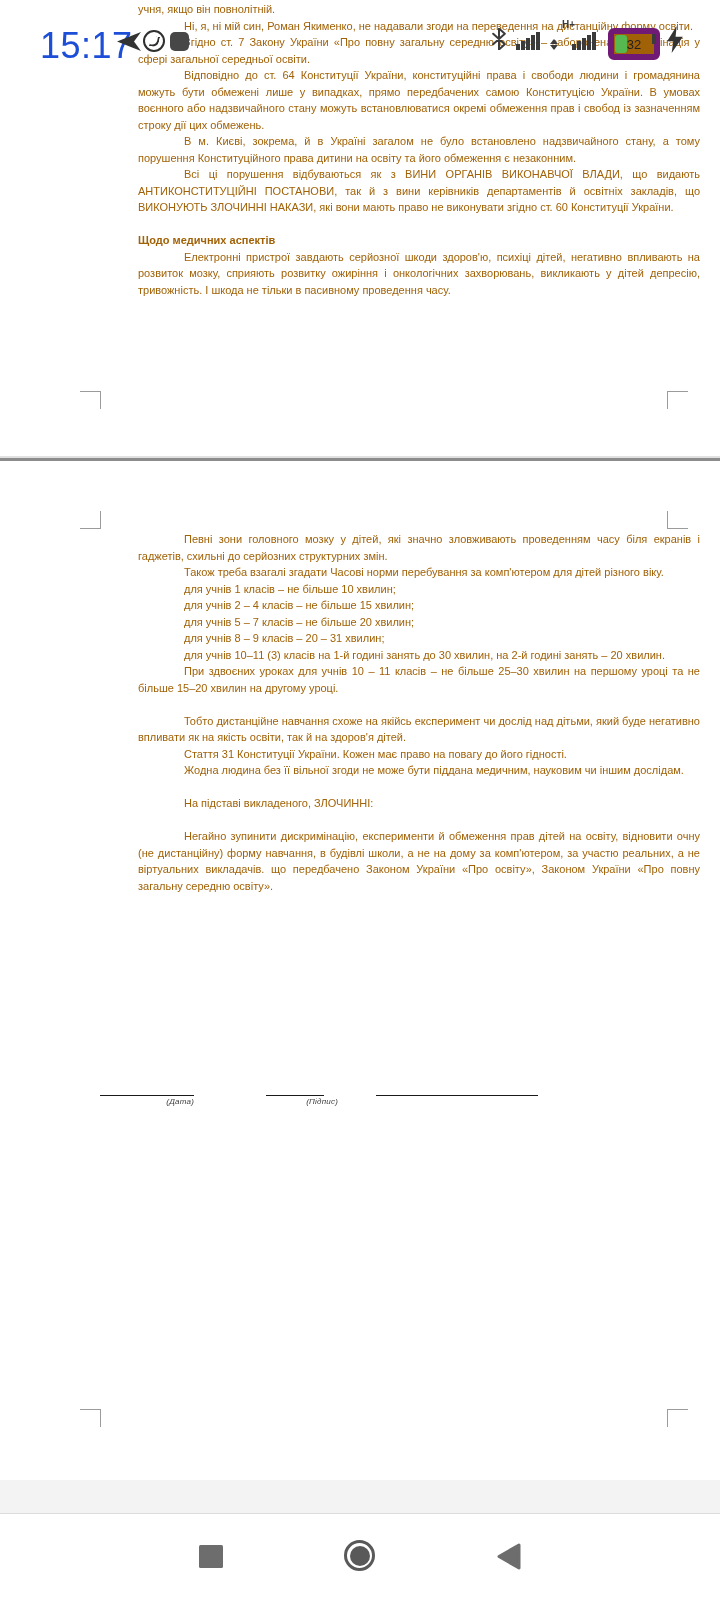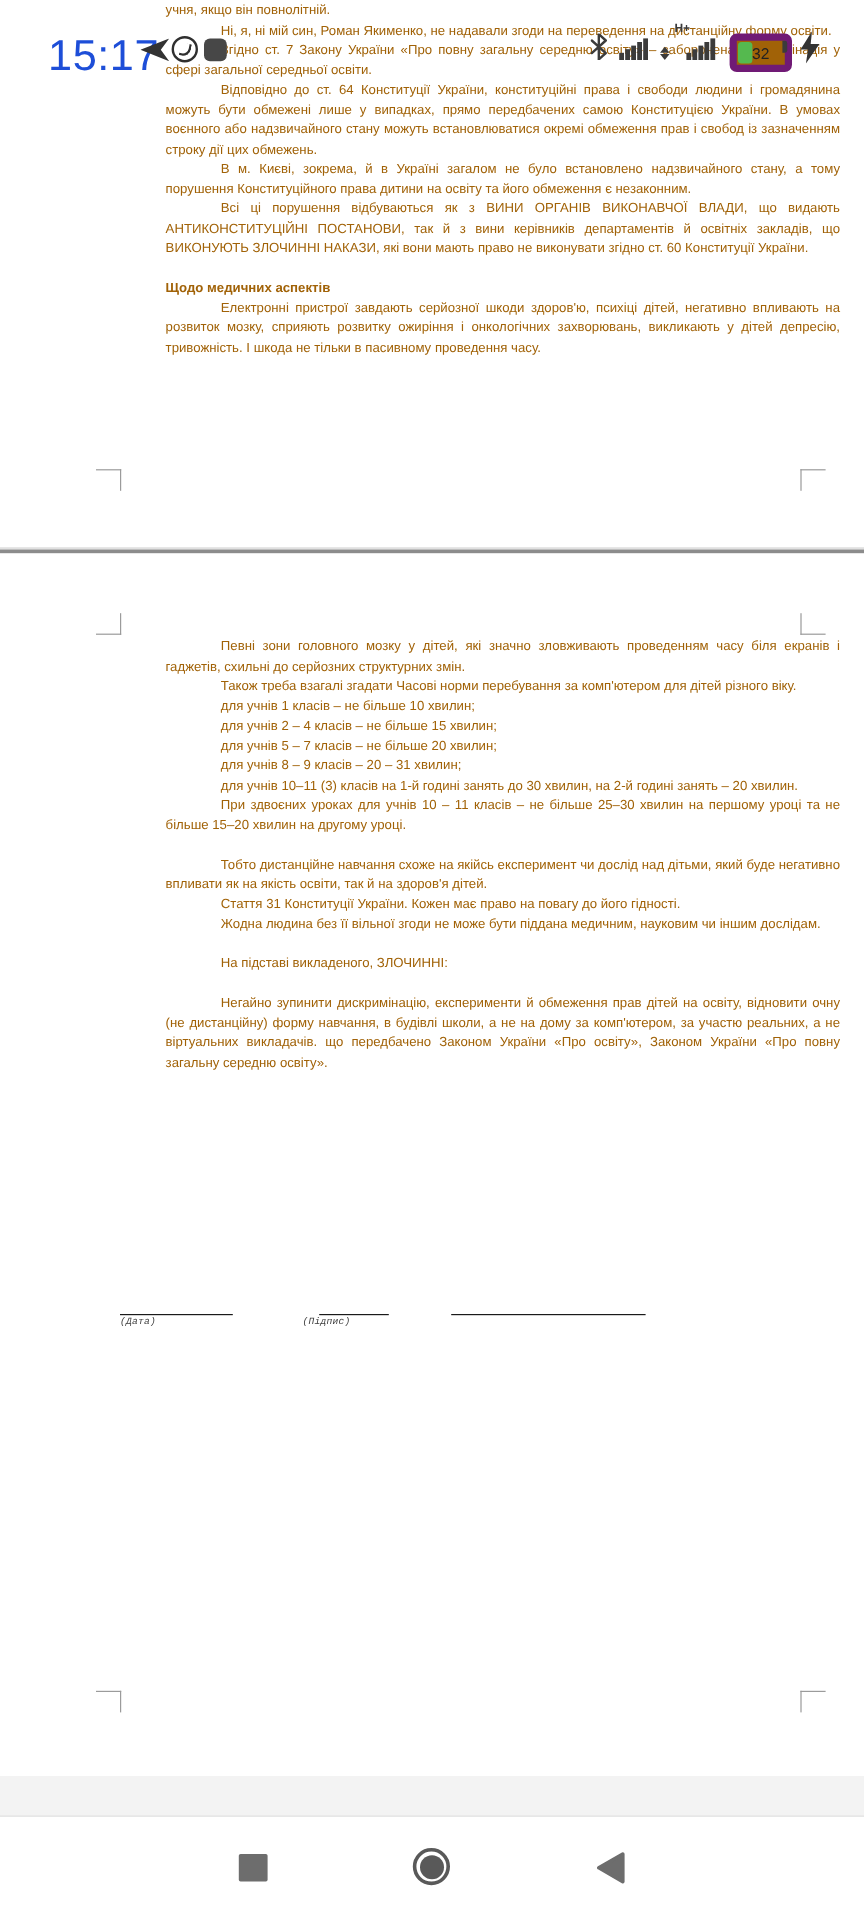--- a/index.html
+++ b/index.html
@@ -35,21 +35,21 @@
 
   
   .separator{
     position:absolute;left:0;top:458px;width:720px;height:3px;
     background:#8c8c8c;box-shadow:0 -2px 0 0 #e0e0e0;
   }
 
   
   .signature{position:absolute;left:0;top:1086px;width:720px;height:30px;font-size:8px;color:#3c3c3c;}
   .sig-line{position:absolute;border-bottom:1.5px solid #1a1a1a;height:9px;}
-  .sig-label{position:absolute;top:11px;font-style:italic;text-align:left;letter-spacing:0.2px;font-family:Liberation Mono, monospace;}
+  .sig-label{position:absolute;top:11px;font-style:italic;text-align:right;letter-spacing:0.2px;}
 
   
   .status-bar{position:absolute;left:0;top:0;width:720px;height:62px;}
   .clock{position:absolute;left:40px;top:25px;font-size:36px;color:#1d4ed8;letter-spacing:0.5px;}
   .sicon{position:absolute;}
   .bars{position:absolute;display:flex;align-items:flex-end;gap:1px;height:18px;}
   .bars i{display:block;width:4px;background:#3b3b3b;}
   .net-label{position:absolute;font-size:10px;font-weight:600;color:#3b3b3b;}
   .updown{position:absolute;display:flex;flex-direction:column;gap:1px;}
   .updown .up{width:0;height:0;border-left:4px solid transparent;border-right:4px solid transparent;border-bottom:5px solid #3b3b3b;}

